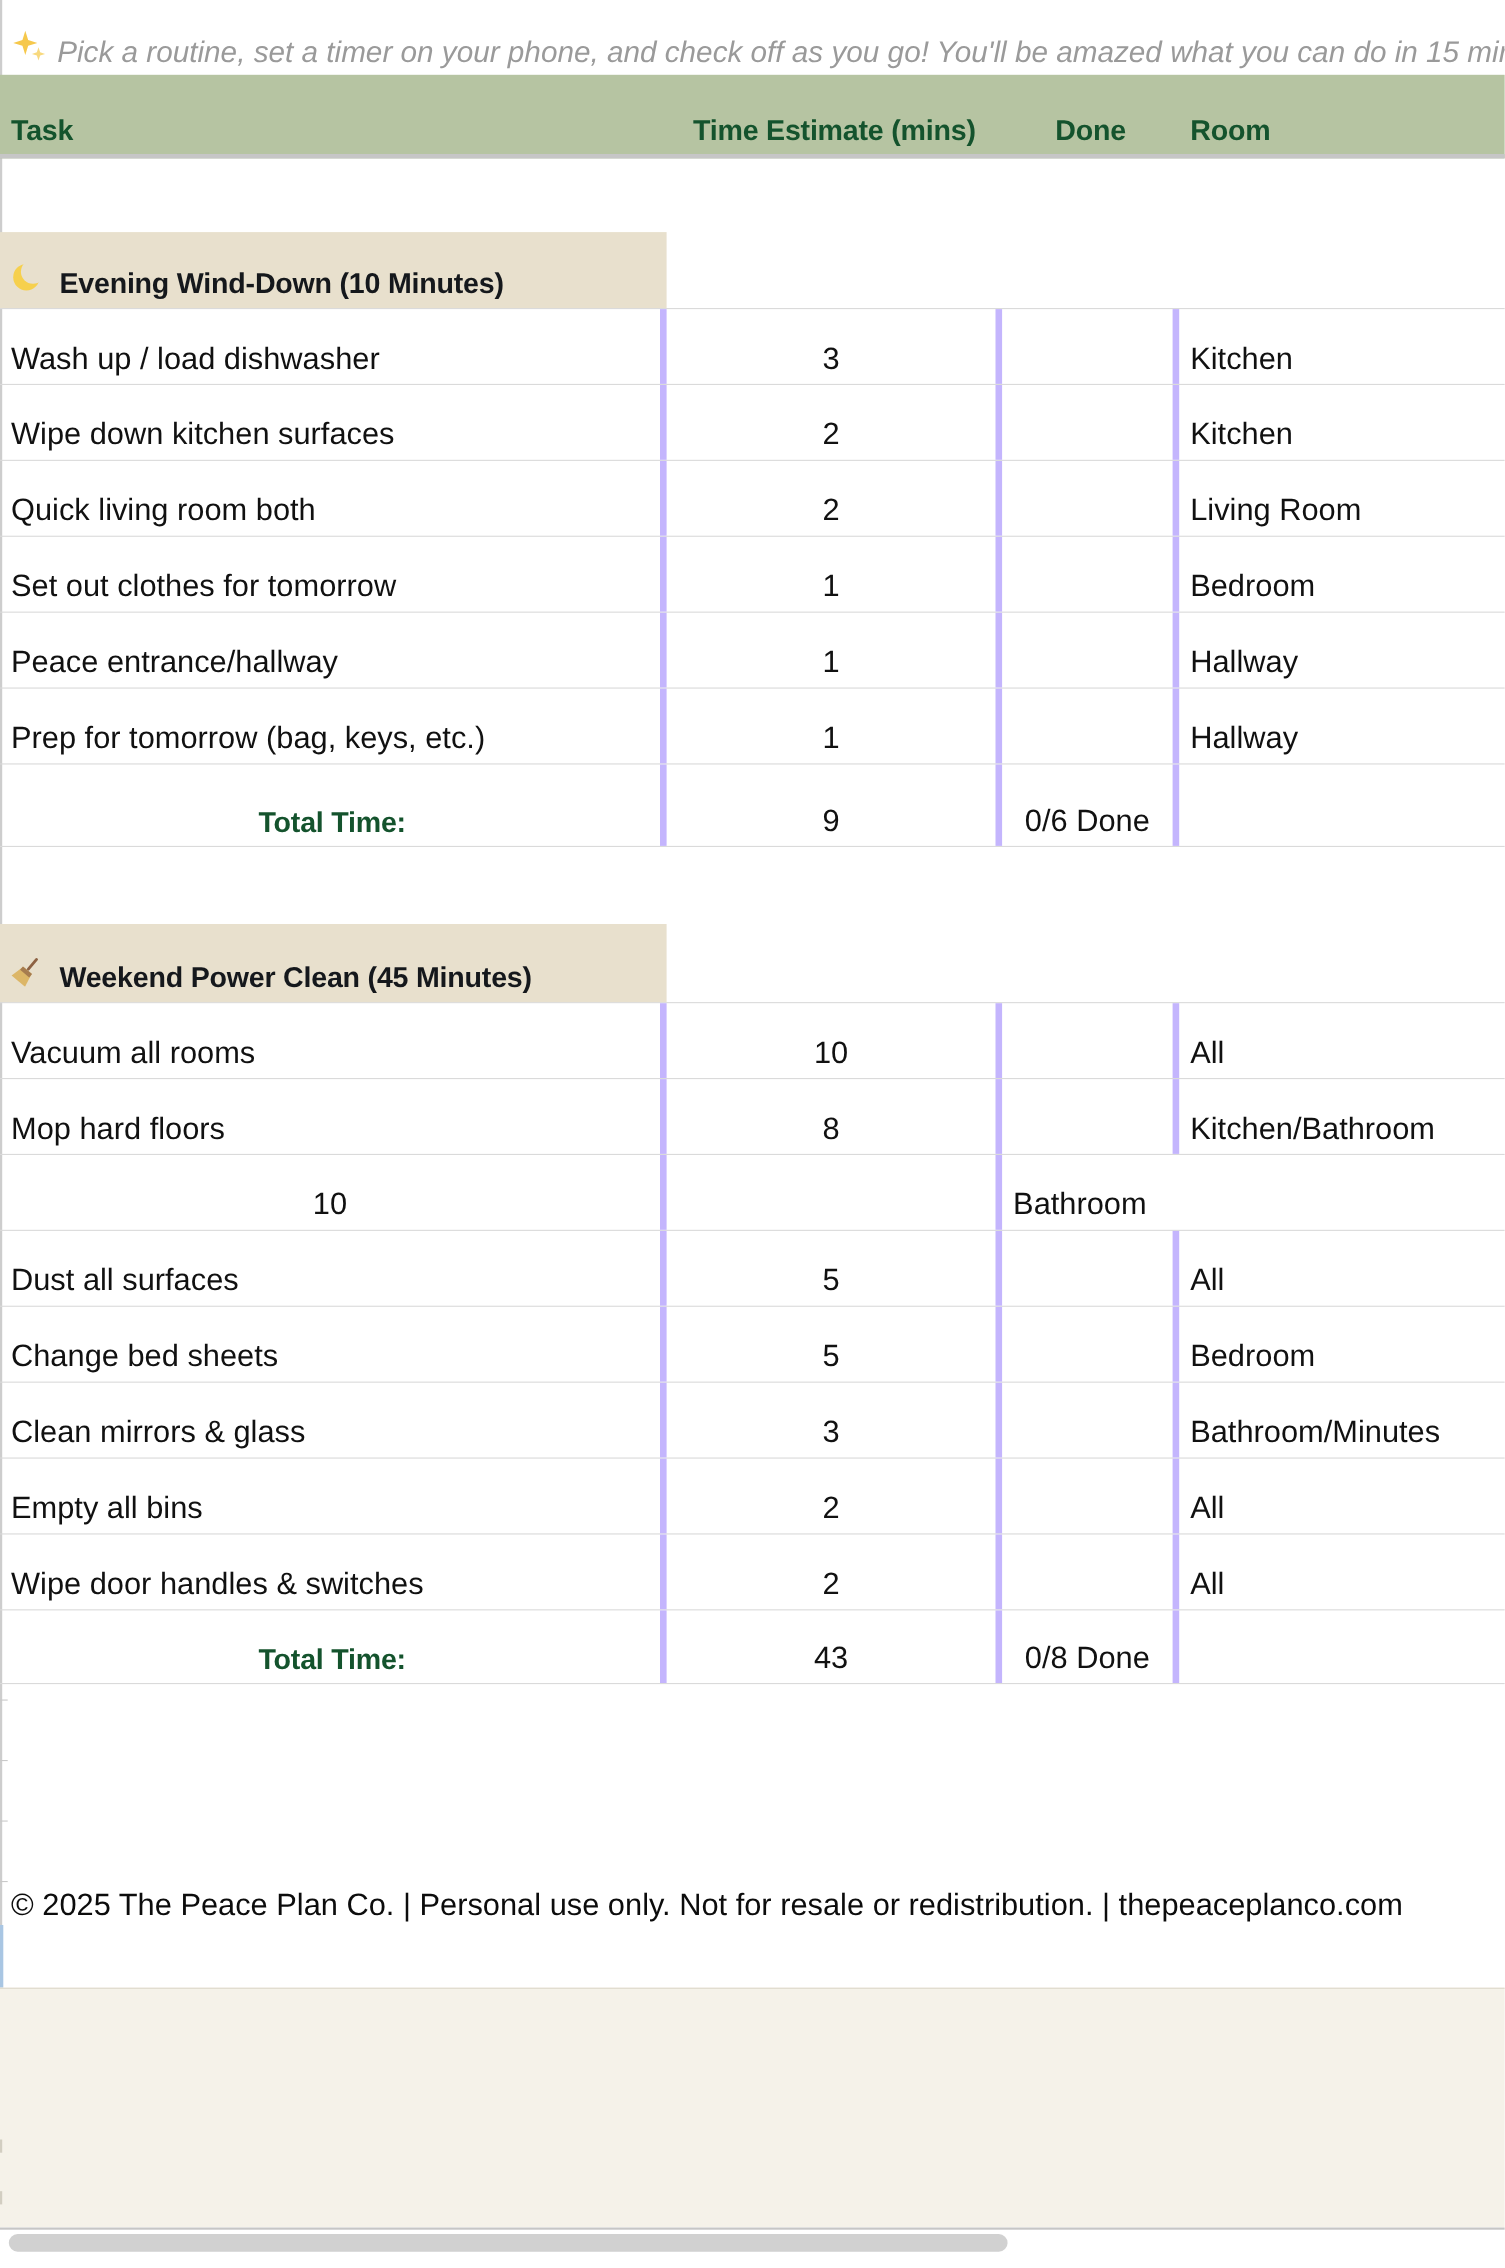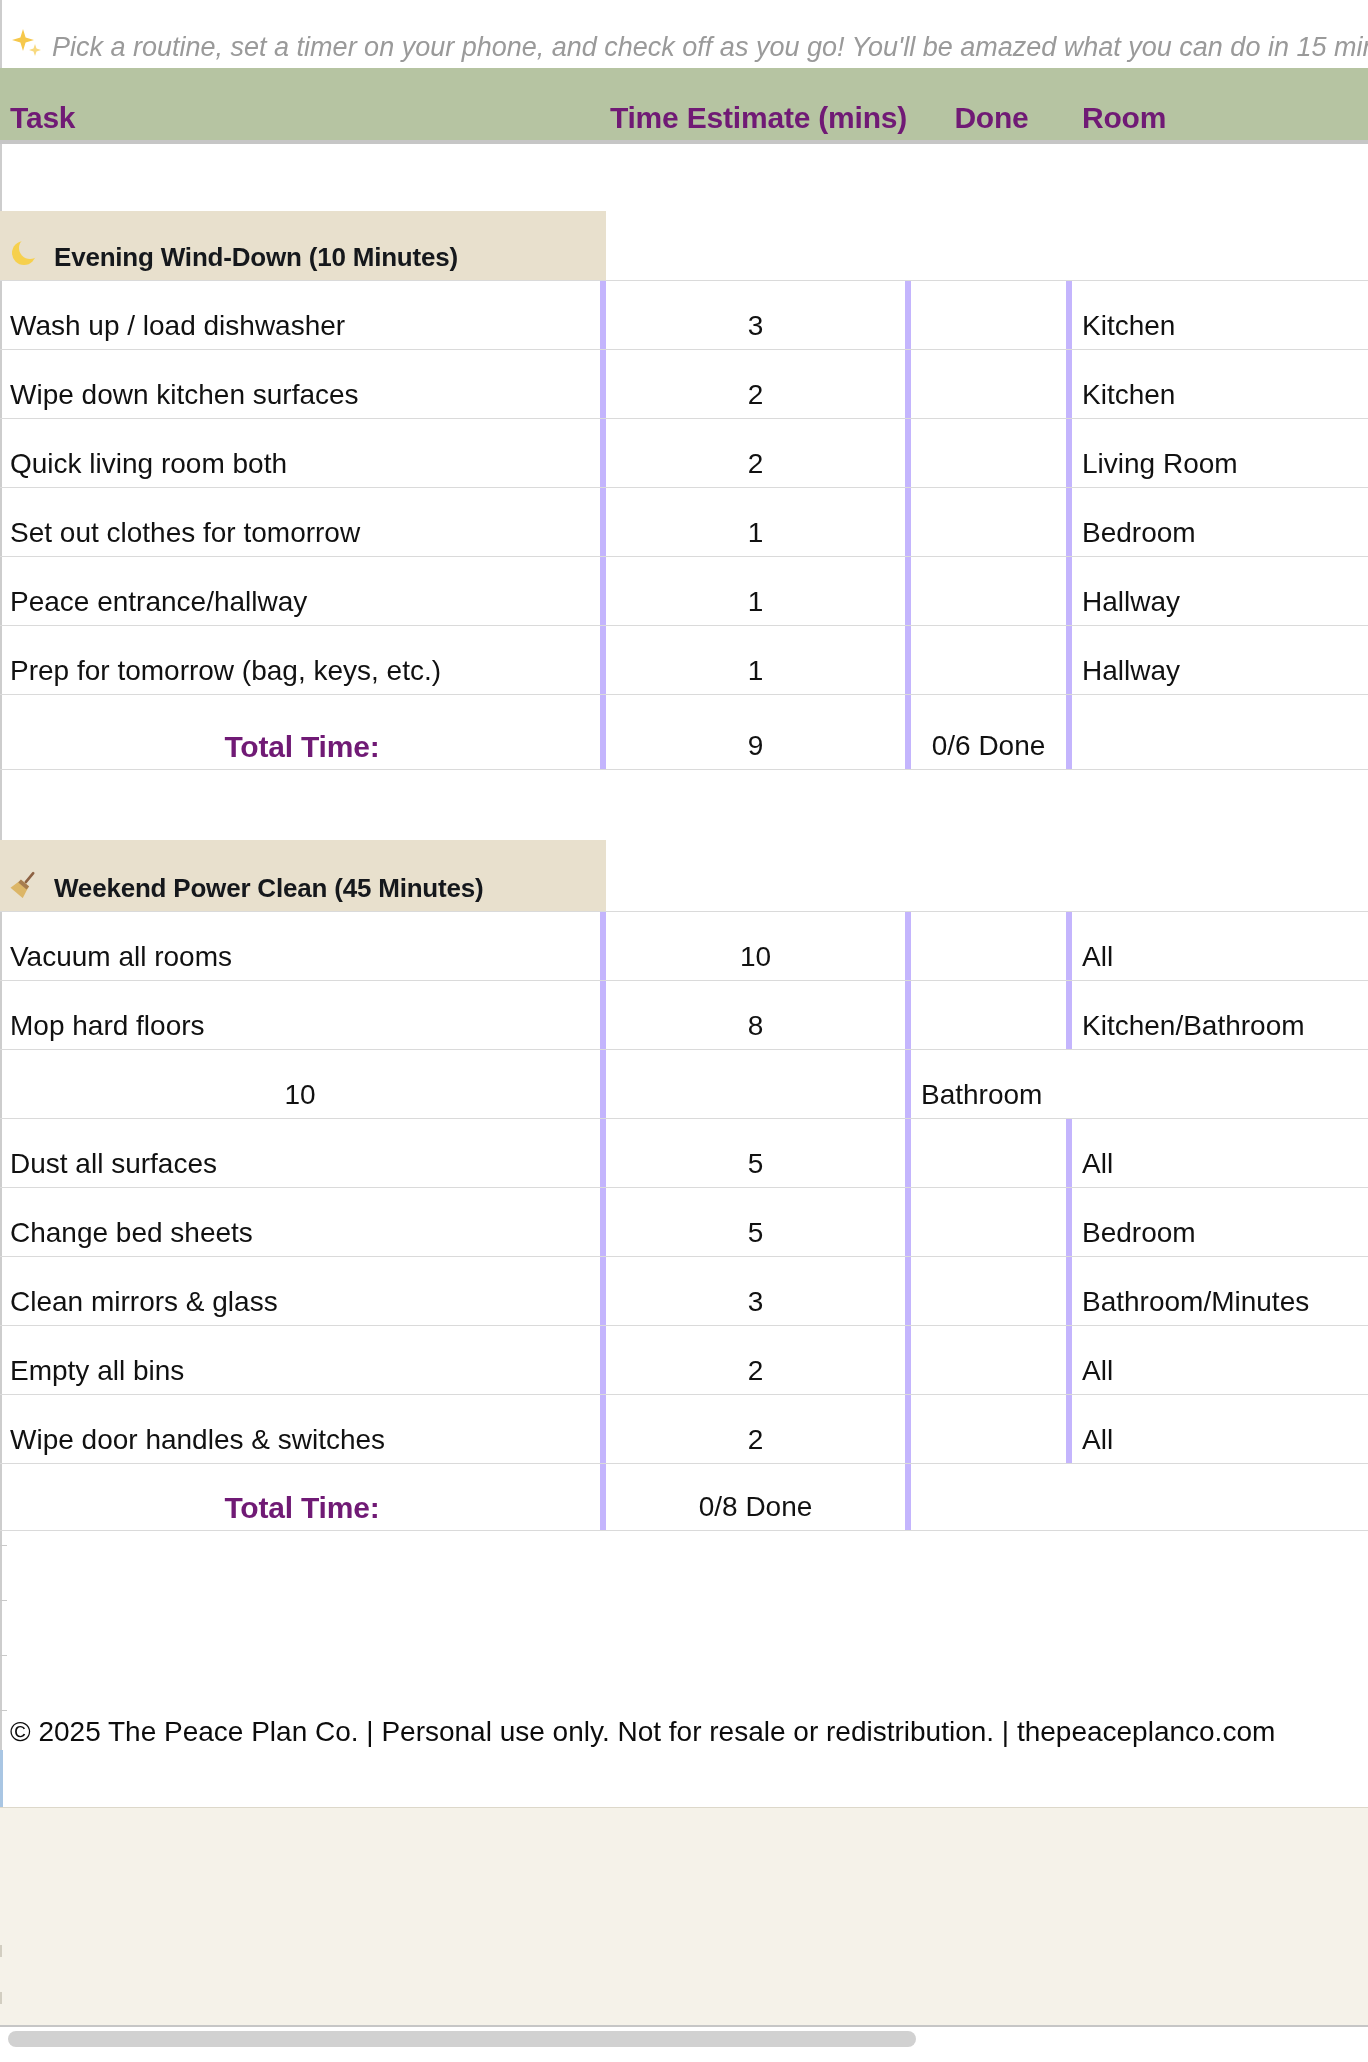--- a/index.html
+++ b/index.html
@@ -20,21 +20,21 @@
   .rh-sec2{height:72px;border-bottom:1px solid #dadada;}
   .rh-task{height:69px;border-bottom:1px solid #dadada;}
   .rh-total1{height:75px;border-bottom:1px solid #dadada;}
   .rh-sp2{height:70px;}
   .rh-total2{height:67px;border-bottom:1px solid #dadada;}
   .cell{display:flex;align-items:flex-end;padding:0 8px 8px 10px;overflow:hidden;white-space:nowrap;}
   .cell.center{justify-content:center;padding-left:0;padding-right:0;}
   .cell.right{justify-content:center;padding-right:6px;}
   .vline{border-right:6px solid #c4b5fd;}
   .body-txt{font-size:28px;line-height:30px;}
-  .bold-txt{font-weight:700;font-size:30px;line-height:28px;letter-spacing:-0.2px;color:#701a75;}
+  .bold-txt{font-weight:700;font-size:26px;line-height:28px;letter-spacing:-0.2px;color:#14532d;}
   .sec-cell{background:#e8e0cd;display:flex;align-items:flex-end;padding:0 8px 9px 10px;white-space:nowrap;}
   .sec-title{font-weight:700;font-size:26px;line-height:28px;letter-spacing:-0.2px;color:#15181c;margin-left:14px;}
   .icon{flex:0 0 auto;display:inline-block;}
   
   .note-cell{grid-column:1 / span 4;display:flex;align-items:flex-end;padding:0 0 6px 10px;overflow:hidden;white-space:nowrap;}
   .note-txt{font-style:italic;font-size:27px;line-height:30px;color:#9a9a9a;margin-left:10px;}
   
   .footer{position:absolute;left:10px;top:1716px;font-size:28px;line-height:32px;color:#0c0c0c;white-space:nowrap;text-align:right;}
   .cream{position:absolute;left:0;top:1807px;width:1368px;height:218px;background:#f5f2e9;border-top:1px solid #ddd8ca;}
   .bottom-bar{position:absolute;left:0;top:2025px;width:1368px;height:37px;background:#ffffff;border-top:2px solid #c6c6c6;}
@@ -303,20 +303,23 @@
     <div class="cell">
         <span class="body-txt">All</span>
       </div>
   </div>
 
   <div class="row rh-total2">
     <div class="cell right vline">
         <span class="bold-txt">Total Time:</span>
       </div>
     <div class="cell center vline">
+        <span class="body-txt">43</span>
+      </div>
+    <div class="cell center vline">
         <span class="body-txt">0/8 Done</span>
       </div>
     <div class="cell"></div>
   </div>
 
 </div>
 
 <div class="footer">© 2025 The Peace Plan Co. | Personal use only. Not for resale or redistribution. | thepeaceplanco.com</div>
 
 <div class="cream"></div>

